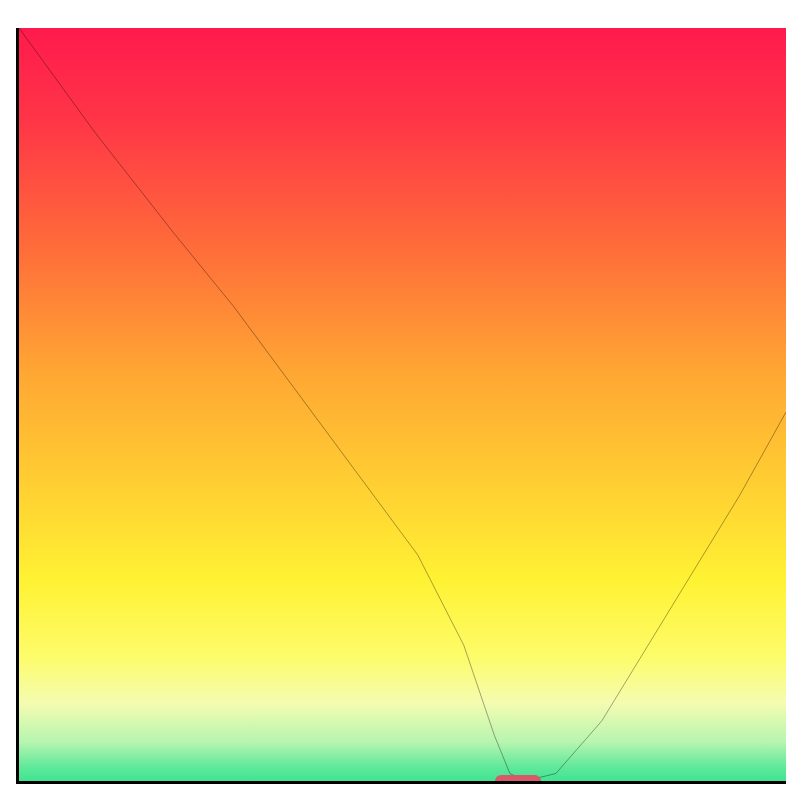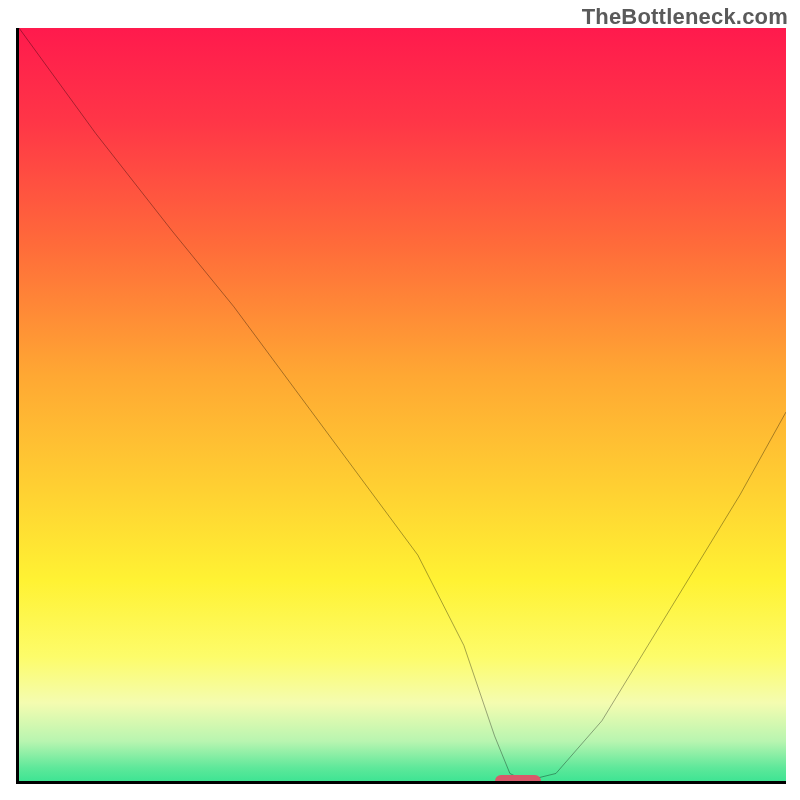--- a/index.html
+++ b/index.html
@@ -52,21 +52,20 @@
     height: 12px;
     border-radius: 6px;
     background: #d85a6a;
   }
 </style>
 </head>
 <body>
 
 <div class="container">
 
-  <div class="watermark">TheBottleneck.com</div>
 
   <div class="plot-area">
 
     <svg class="gradient-bg" viewBox="0 0 100 100" preserveAspectRatio="none">
       <defs>
         <linearGradient id="bg-grad" x1="0" y1="0" x2="0" y2="1">
             <stop offset="0%" stop-color="#ff1a4d"></stop>
             <stop offset="12%" stop-color="#ff3547"></stop>
             <stop offset="28.000000000000004%" stop-color="#ff6a3a"></stop>
             <stop offset="45%" stop-color="#ffa733"></stop>

